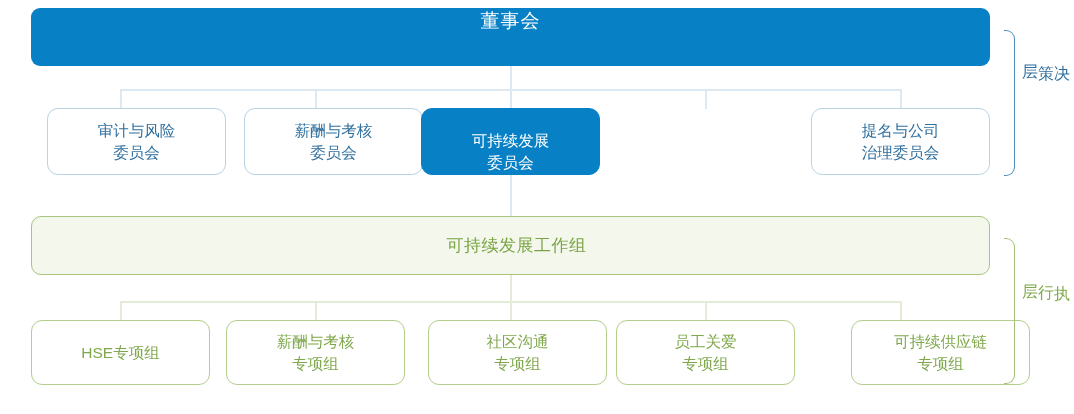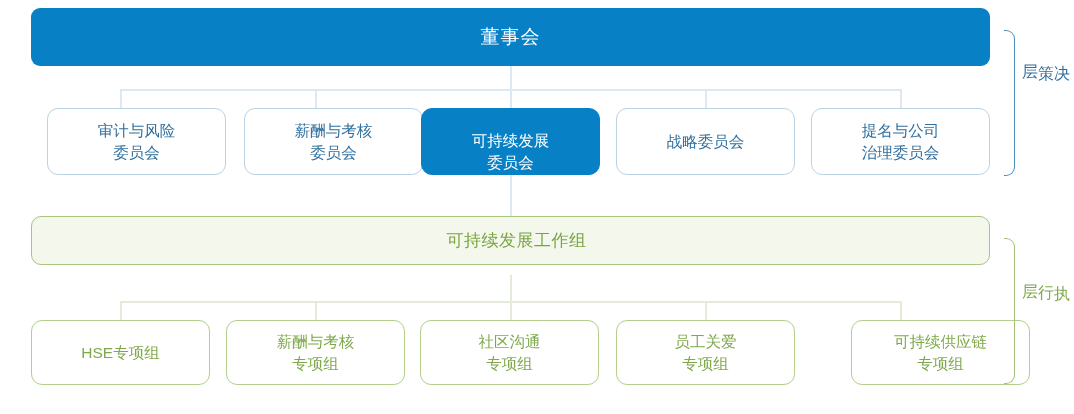--- a/index.html
+++ b/index.html
@@ -21,21 +21,21 @@
   
   .board-box {
     position: absolute;
     left: 31px;
     top: 8px;
     width: 959px;
     height: 58px;
     background: #0880C6;
     border-radius: 9px;
     display: flex;
-    align-items: center;
+    align-items: flex-start;
     justify-content: center;
   }
   .board-box .label {
     color: #ffffff;
     font-size: 19px;
     letter-spacing: 1px;
   }
 
   
   .conn { position: absolute; background: #dce9f2; }
@@ -76,21 +76,21 @@
     border-color: #0880C6;
   }
   .committee-box.active .label { color: #ffffff; }
 
   
   .workgroup-box {
     position: absolute;
     left: 31px;
     top: 216px;
     width: 959px;
-    height: 49px;
+    height: 59px;
     background: #f4f8ec;
     border: 1.3px solid #a8c47e;
     border-radius: 10px;
     display: flex;
     align-items: center;
     justify-content: center;
     padding-left: 12px;
   }
   .workgroup-box .label {
     color: #7aa344;
@@ -176,23 +176,20 @@
 委员会</span>
     </div>
     <div class="committee-box" style="left:213px;">
       <span class="label">薪酬与考核
 委员会</span>
     </div>
     <div class="committee-box active" style="left:390px;align-items:flex-end;">
       <span class="label">可持续发展
 委员会</span>
     </div>
-    <div class="committee-box" style="left:585px;">
-      <span class="label">战略委员会</span>
-    </div>
     <div class="committee-box" style="left:780px;">
       <span class="label">提名与公司
 治理委员会</span>
     </div>
   </div>
 
   <div class="conn conn-v" style="left:510px; top:175px; height:41px; background:#dce9f2;"></div>
 
   <div class="workgroup-box">
     <span class="label">可持续发展工作组</span>
@@ -207,21 +204,21 @@
   <div class="conn-green" style="left:900px; top:301px; width:2px; height:20px;"></div>
 
   <div class="taskforce-row">
     <div class="taskforce-box" style="left:0px;">
       <span class="label">HSE专项组</span>
     </div>
     <div class="taskforce-box" style="left:195px;">
       <span class="label">薪酬与考核
 专项组</span>
     </div>
-    <div class="taskforce-box" style="left:389px;align-items:center;">
+    <div class="taskforce-box" style="left:397px;align-items:center;">
       <span class="label">社区沟通
 专项组</span>
     </div>
     <div class="taskforce-box" style="left:585px;">
       <span class="label">员工关爱
 专项组</span>
     </div>
     <div class="taskforce-box" style="left:820px;">
       <span class="label">可持续供应链
 专项组</span>

